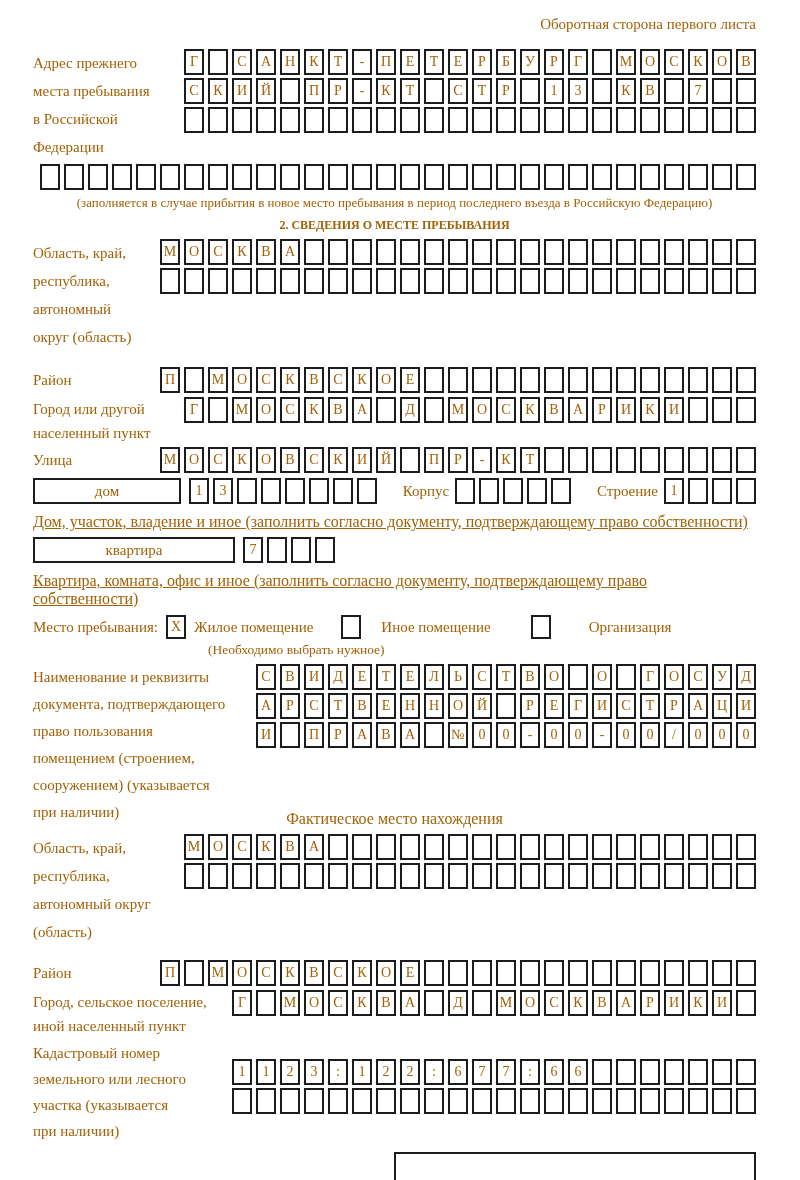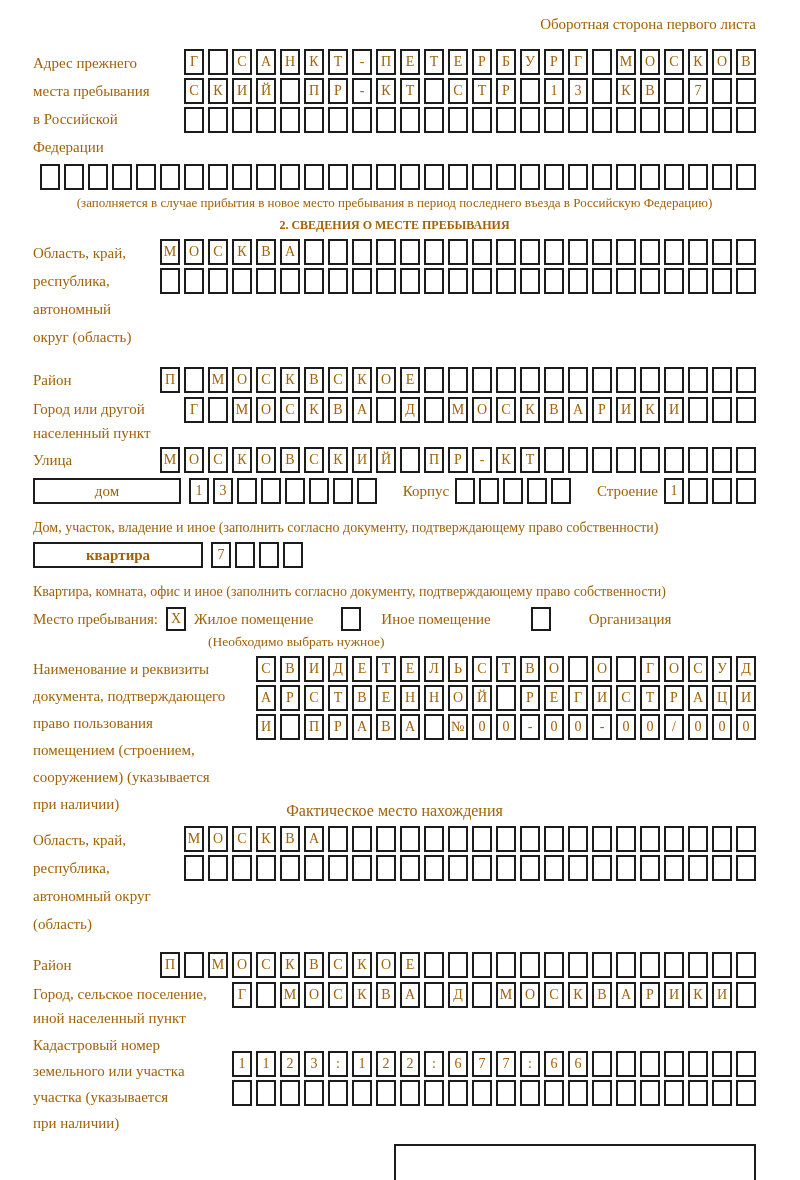--- a/index.html
+++ b/index.html
@@ -28,23 +28,23 @@
   .note{font-size:13px;text-align:center;margin-top:5px;}
   .sec-title{font-size:12px;font-weight:bold;text-align:center;margin-top:7px;margin-bottom:6px;}
   .inline-row{display:flex;align-items:center;margin-top:4px;}
   .inline-row .flabel{line-height:26px;}
   .wide-box{
     box-sizing:border-box;border:2px solid #1c1c1c;height:26px;
     display:flex;align-items:center;justify-content:center;font-size:15px;
   }
   .dom-row{display:flex;align-items:center;margin-top:5px;}
   .dom-box{width:148px;}
-  .kv-box{width:170px;font-weight:bold;}
+  .kv-box{width:202px;}
   .inline-label{font-size:15px;white-space:nowrap;}
-  .caption{font-size:14px;margin-top:16px;}
+  .caption{font-size:16px;margin-top:9px;text-decoration:underline;}
   .mesto-row{display:flex;align-items:center;margin-top:7px;font-size:15px;}
   .checkbox{
     width:20px;height:24px;box-sizing:border-box;border:2px solid #1c1c1c;
     display:flex;align-items:center;justify-content:center;font-size:14px;
   }
   .hint{font-size:13.5px;margin-top:3px;padding-left:175px;}
   .fact-title{font-size:16px;font-weight:normal;text-align:center;margin-top:24px;}
   .fact-note{font-size:13.5px;text-align:center;line-height:19px;margin-top:6px;}
   .kad-rows{padding-top:19px;}
   .stamp-wrap{margin-left:auto;width:380px;margin-top:8px;}
@@ -606,21 +606,21 @@
         <div class="cell">И</div>
         <div class="cell">К</div>
         <div class="cell">И</div>
         <div class="cell"></div>
       </div>
   </div>
 
   <div class="frow mt2">
     <div class="flabel" style="line-height:26px;">
       <div>Кадастровый номер</div>
-      <div>земельного или участка</div>
+      <div>земельного или лесного</div>
       <div>участка (указывается</div>
       <div>при наличии)</div>
     </div>
     <div class="rows kad-rows">
       <div class="cells">
           <div class="cell">1</div>
           <div class="cell">1</div>
           <div class="cell">2</div>
           <div class="cell">3</div>
           <div class="cell">:</div>

